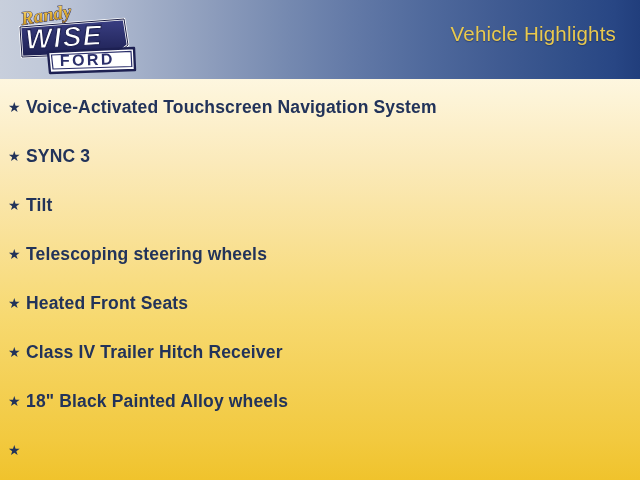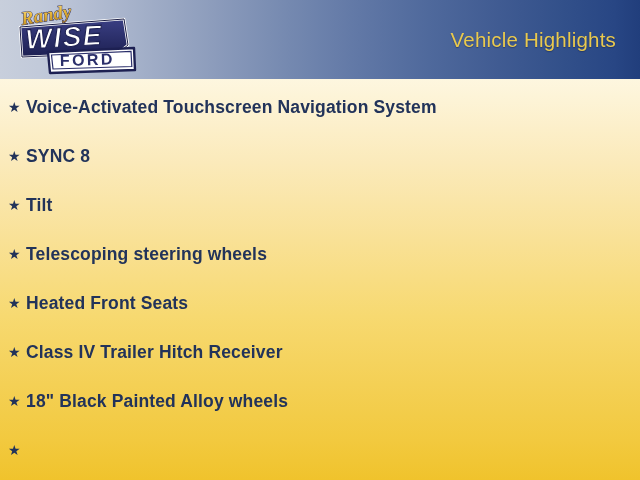--- a/index.html
+++ b/index.html
@@ -44,21 +44,21 @@
         #6178a6 56%,
         #4f699c 67%,
         #405b92 78%,
         #32508a 88%,
         #284684 96%,
         #213e7c 100%);
   }
   #header-title {
     position: absolute;
     right: 24px;
-    top: 28px;
+    top: 22px;
     font-size: 20.5px;
     letter-spacing: 0.2px;
     color: #e9c94e;
     white-space: nowrap;
     text-shadow: 0 1px 1px rgba(20,30,70,0.45);
   }
 
   
   #logo {
     position: absolute;
@@ -143,21 +143,21 @@
 
   <ul id="features">
 
     <li class="feature-row" style="top:15px;">
       <span class="bullet-star">★</span>
       <span class="feature-text">Voice-Activated Touchscreen Navigation System</span>
     </li>
 
     <li class="feature-row" style="top:64px;">
       <span class="bullet-star">★</span>
-      <span class="feature-text">SYNC 8</span>
+      <span class="feature-text">SYNC 3</span>
     </li>
 
     <li class="feature-row" style="top:113px;">
       <span class="bullet-star">★</span>
       <span class="feature-text">Tilt</span>
     </li>
 
     <li class="feature-row" style="top:162px;">
       <span class="bullet-star">★</span>
       <span class="feature-text">Telescoping steering wheels</span>

